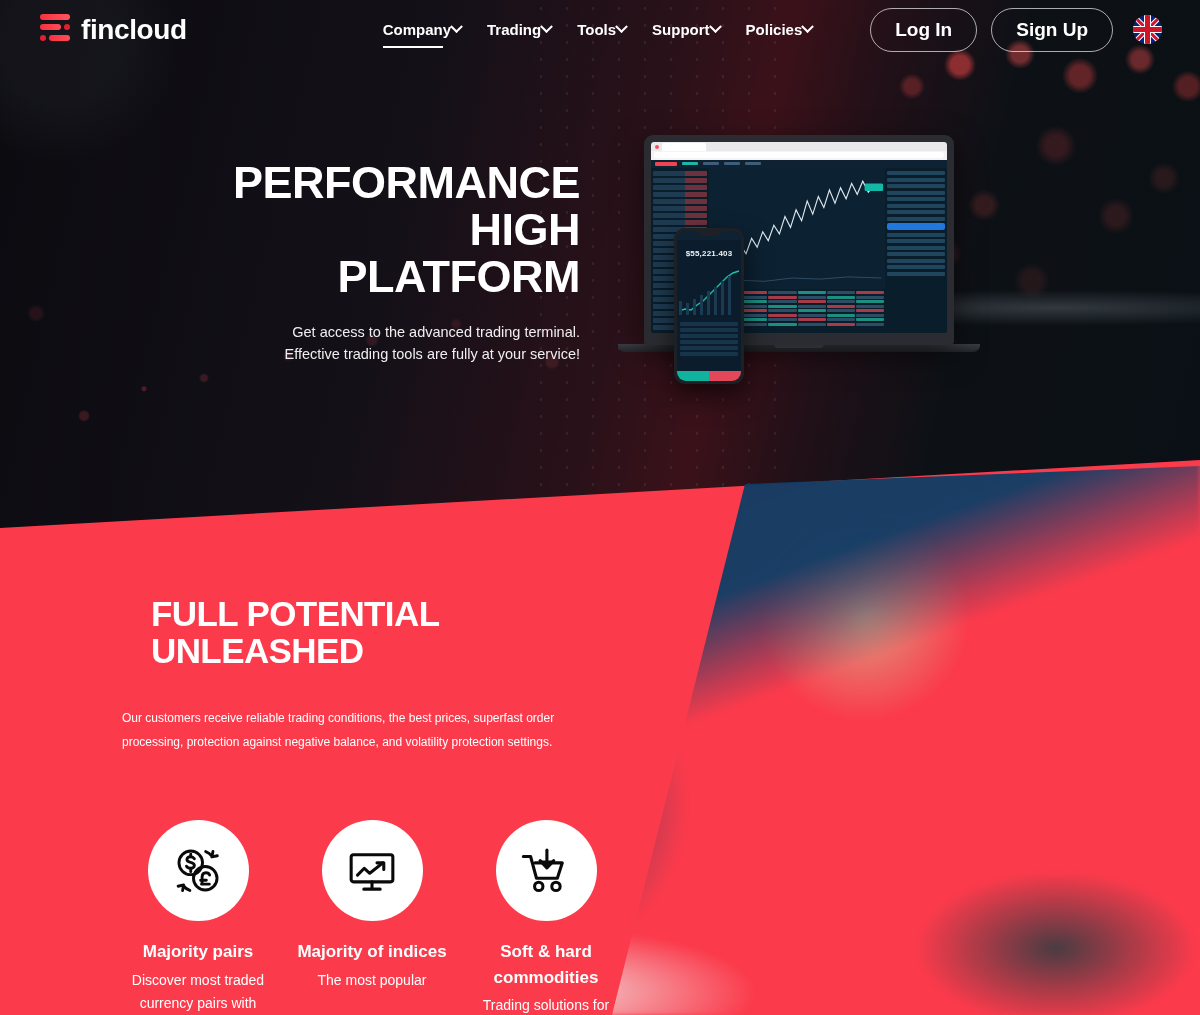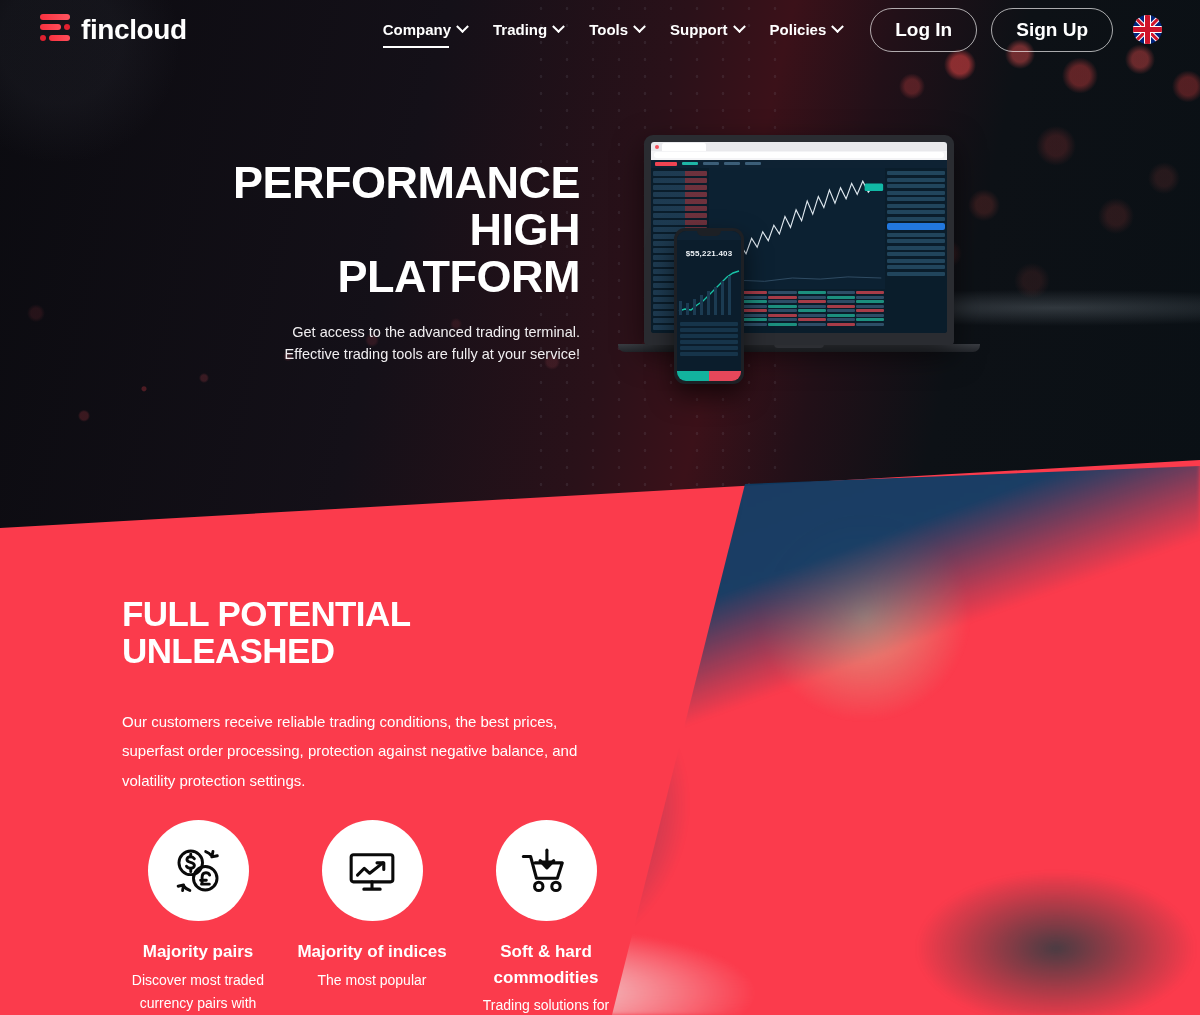--- a/index.html
+++ b/index.html
@@ -66,21 +66,21 @@
                justify-content: space-between; margin-right: 11px; }
   .logo-row { display: flex; align-items: center; height: 6px; }
   .bar { height: 6px; border-radius: 3px; }
   .bar.lg { width: 30px; background: linear-gradient(90deg,#f8313f,#ff5560); }
   .bar.md { width: 21px; background: linear-gradient(90deg,#f8313f,#ff4d5a); }
   .bar.sm { width: 6px; background: #e0202f; }
   .gp { width: 3px; }
   .brand-name { color: #fff; font-size: 28px; font-weight: 700; letter-spacing: -0.4px; }
 
   .nav { display: flex; align-items: center; gap: 26px; margin-left: 196px; }
-  .nav-item { position: relative; display: flex; align-items: center; gap: 7px;
+  .nav-item { position: relative; display: flex; align-items: center; gap: 1px;
               color: #fff; font-size: 15px; font-weight: 600; cursor: pointer;
               padding: 6px 0; }
   .nav-item.active::after {
     content: ""; position: absolute; left: 0; right: 18px; bottom: -4px;
     height: 2px; background: #fff;
   }
   .chev { width: 9px; height: 9px; border-right: 2px solid #fff; border-bottom: 2px solid #fff;
           transform: rotate(45deg) translate(-2px,-2px); }
   .actions { display: flex; align-items: center; gap: 14px; margin-left: auto; margin-right: 38px; }
   .btn {
@@ -203,22 +203,22 @@
       radial-gradient(ellipse 280px 260px at 42% 62%, rgba(13,60,100,.98), transparent 66%),
       radial-gradient(ellipse 150px 150px at 72% 28%, rgba(215,170,138,.85), transparent 70%),
       radial-gradient(ellipse 200px 110px at 88% 88%, rgba(58,60,66,.92), transparent 70%),
       radial-gradient(ellipse 300px 90px at 45% 96%, rgba(240,239,237,.9), transparent 72%),
       radial-gradient(ellipse 120px 90px at 55% 8%, rgba(96,62,40,.9), transparent 72%);
     filter: blur(2px);
   }
 
   .sect { position: absolute; left: 122px; top: 595px; width: 470px; z-index: 20; }
   .sect-title { color: #fff; font-size: 35px; font-weight: 800; line-height: 1.06;
-                letter-spacing: -0.6px; }
-  .sect-body { color: #fff; font-size: 15px; line-height: 1.95; margin-top: 38px; }
+                letter-spacing: -0.6px; margin-left: 29px; }
+  .sect-body { color: #fff; font-size: 12px; line-height: 1.95; margin-top: 38px; }
 
   .cards { position: absolute; left: 122px; top: 820px; width: 500px;
            display: flex; gap: 22px; z-index: 20; }
   .card { width: 152px; text-align: center; }
   .circle { width: 101px; height: 101px; border-radius: 50%; background: #fff;
             margin: 0 auto 18px; display: flex; align-items: center; justify-content: center; }
   .card-title { color: #fff; font-size: 17px; font-weight: 700; line-height: 1.5; }
   .card-desc { color: #fff; font-size: 14px; line-height: 1.65; margin-top: 4px; }
 </style>
 </head>

